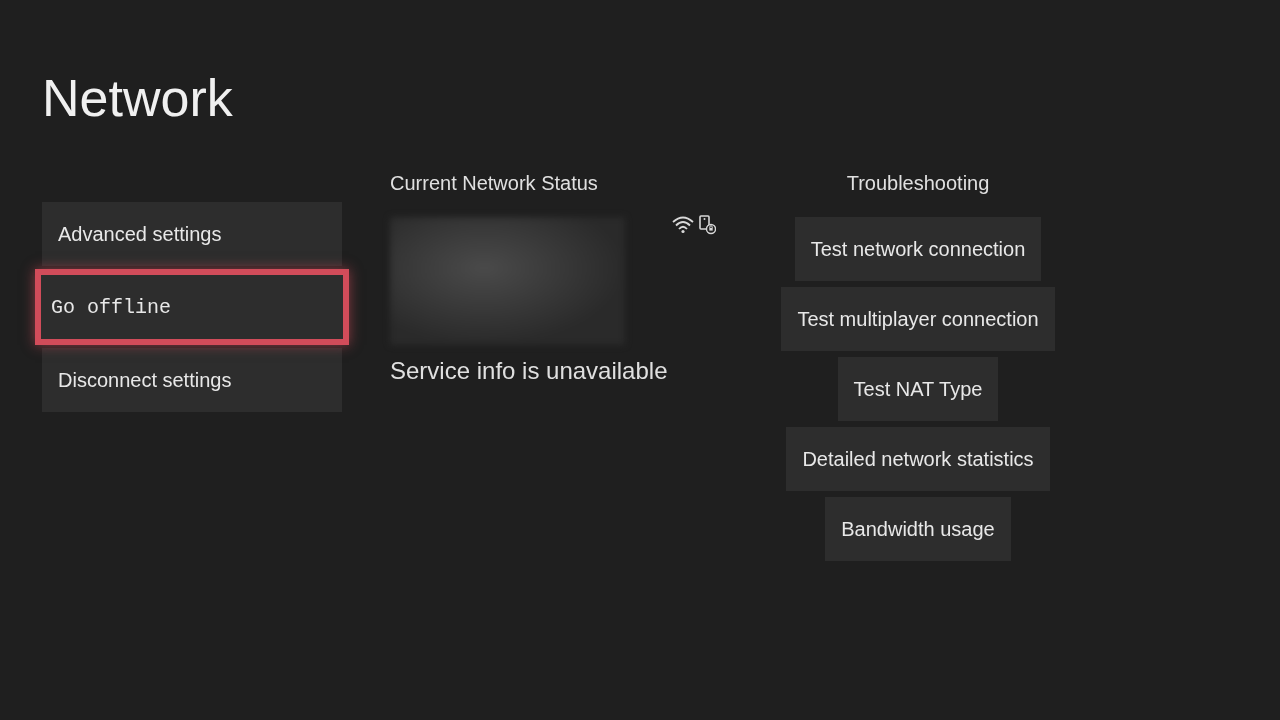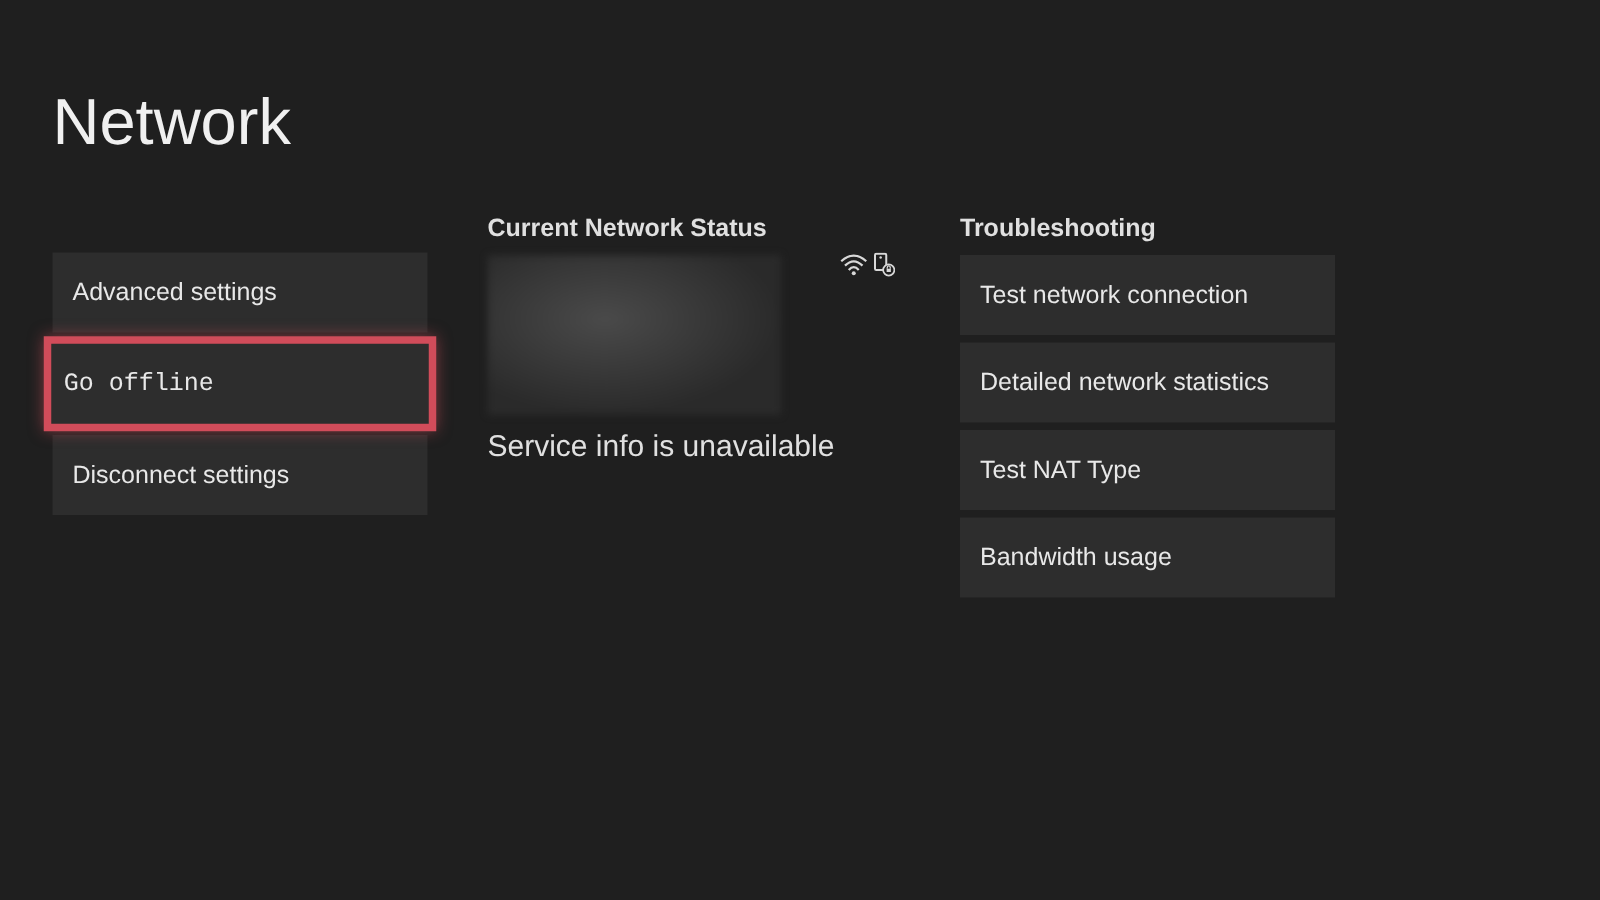--- a/index.html
+++ b/index.html
@@ -34,26 +34,27 @@
     }
     .col-left {
       width: 300px;
       padding-top: 30px;
     }
     .col-mid {
       width: 330px;
     }
     .col-right {
       width: 300px;
+      align-items: center;
     }
     .section-title {
       font-size: 20px;
-      font-weight: 700;
+      font-weight: 400;
       color: #e0e0e0;
-      margin-bottom: 9px;
+      margin-bottom: 22px;
     }
     .menu-item {
       background: #2d2d2d;
       height: 64px;
       display: flex;
       align-items: center;
       padding: 0 16px;
       margin-bottom: 6px;
       font-size: 20px;
       font-weight: 400;
@@ -147,24 +148,27 @@
         <div class="status-text">Service info is unavailable</div>
       </div>
     </div>
 
     <div class="col col-right">
       <div class="section-title">Troubleshooting</div>
       <div class="menu-item">
         <span>Test network connection</span>
       </div>
       <div class="menu-item">
-        <span>Detailed network statistics</span>
+        <span>Test multiplayer connection</span>
       </div>
       <div class="menu-item">
         <span>Test NAT Type</span>
+      </div>
+      <div class="menu-item">
+        <span>Detailed network statistics</span>
       </div>
       <div class="menu-item">
         <span>Bandwidth usage</span>
       </div>
     </div>
 
   </div>
 </div>
 
 </body></html>

